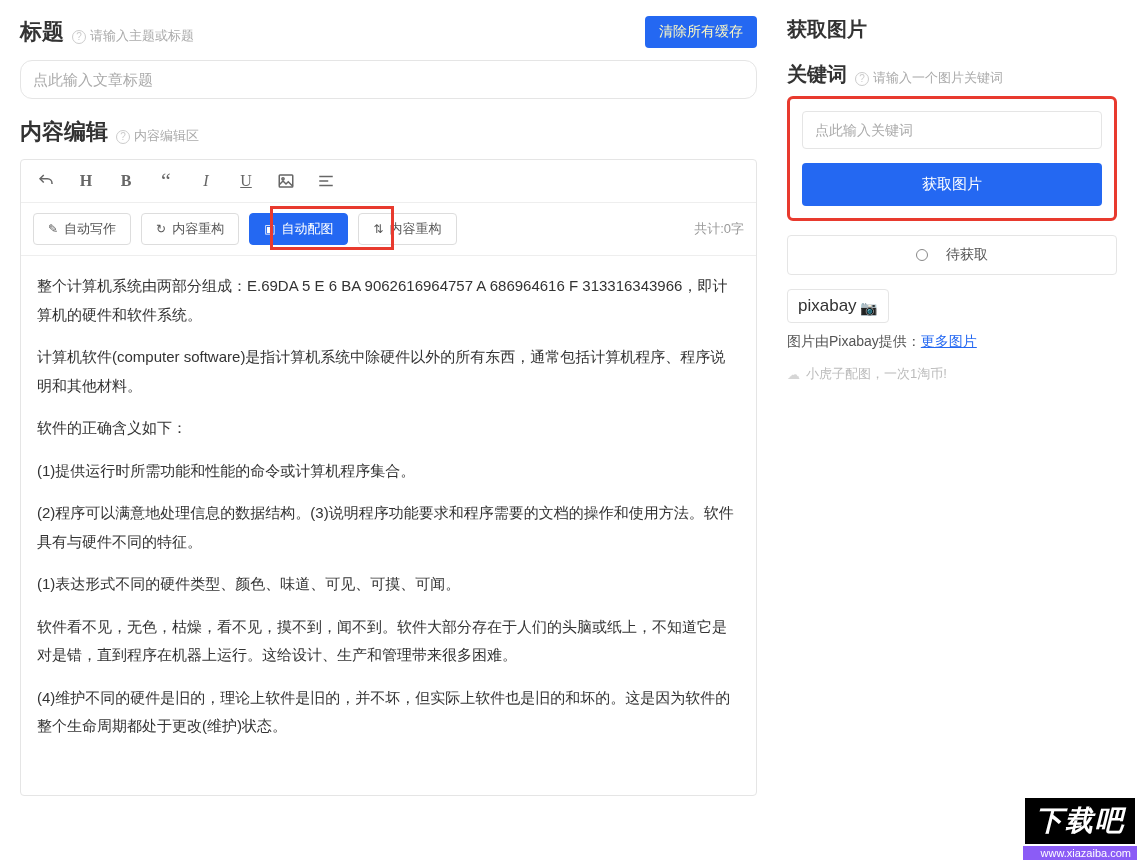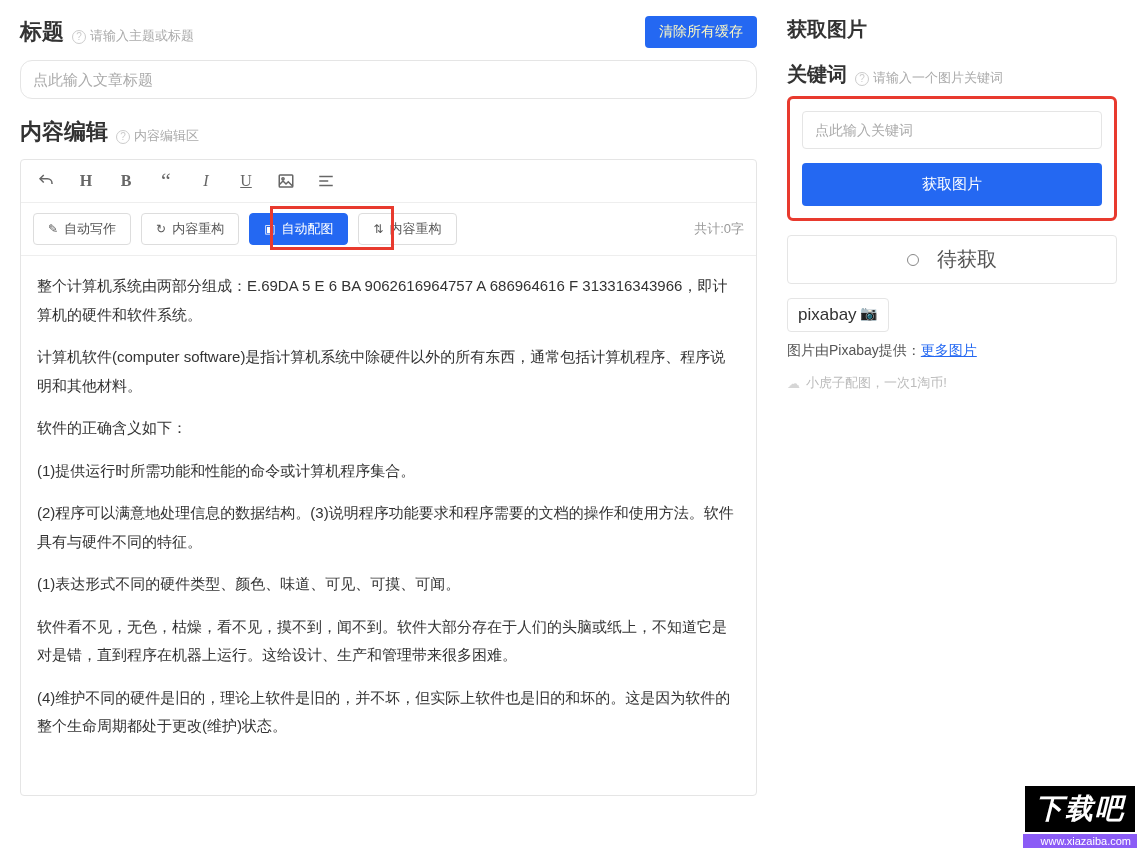--- a/index.html
+++ b/index.html
@@ -32,33 +32,33 @@
 
 .content-area { padding: 16px 16px 40px 16px; font-size: 15px; line-height: 1.9; color: #333; min-height: 500px; }
 .content-area p { margin-bottom: 14px; }
 
 .side .section-title { font-size: 20px; }
 .keyword-box { border: 3px solid #e83a2e; border-radius: 6px; padding: 12px; margin-top: 8px; }
 .kw-input { width: 100%; border: 1px solid #e5e5e5; border-radius: 4px; padding: 10px 12px; font-size: 14px; margin-bottom: 14px; }
 .kw-input::placeholder { color: #aaa; }
 .fetch-btn { width: 100%; background: #2468f2; color: #fff; border: none; border-radius: 4px; padding: 12px 0; font-size: 15px; cursor: pointer; }
 
-.pending-box { border: 1px solid #e5e5e5; border-radius: 4px; padding: 10px; text-align: center; font-size: 20px; color: #555; margin-top: 14px; display:flex; align-items:center; justify-content:center; gap:18px;}
+.pending-box { border: 1px solid #e5e5e5; border-radius: 4px; padding: 10px; text-align: center; font-size: 14px; color: #555; margin-top: 14px; display:flex; align-items:center; justify-content:center; gap:18px;}
 .pending-box .circ { width:12px;height:12px;border:1.5px solid #888;border-radius:50%;display:inline-block;}
 
 .pixabay-card { border: 1px solid #e5e5e5; border-radius: 4px; padding: 6px 10px; margin-top: 14px; display: inline-block; }
-.pixabay-logo { font-size: 17px; color: #333; display:flex; align-items:flex-start; gap:4px; }
+.pixabay-logo { font-size: 17px; color: #333; display:flex; align-items:flex-end; gap:4px; }
 .pixabay-logo .cam{ font-size:14px; }
 
 .credit { font-size: 14px; color: #555; margin-top: 10px; }
 .credit a { color: #2468f2; }
 .footer-hint { font-size: 13px; color: #bbb; margin-top: 14px; display:flex; align-items:center; gap:6px;}
 .footer-hint .hat{opacity:.6}
 
-.watermark { position: absolute; right: 0; bottom: 12px; }
+.watermark { position: absolute; right: 0; bottom: 0; }
 .watermark .top { background: #000; color: #fff; font-size: 28px; font-weight: bold; padding: 4px 10px; font-style: italic; letter-spacing: 2px; border:2px solid #fff; }
 .watermark .bot { background: #8b5cf6; color: #fff; font-size: 11px; text-align: right; padding: 1px 6px; }
 
 .page-wrap { position: relative; height: 860px; overflow: hidden; }
 .side-header{ margin-bottom:10px }
 .kw-header{ display:flex; align-items:baseline; gap:8px; margin: 18px 0 6px; }
 </style>
 </head>
 <body>
 

